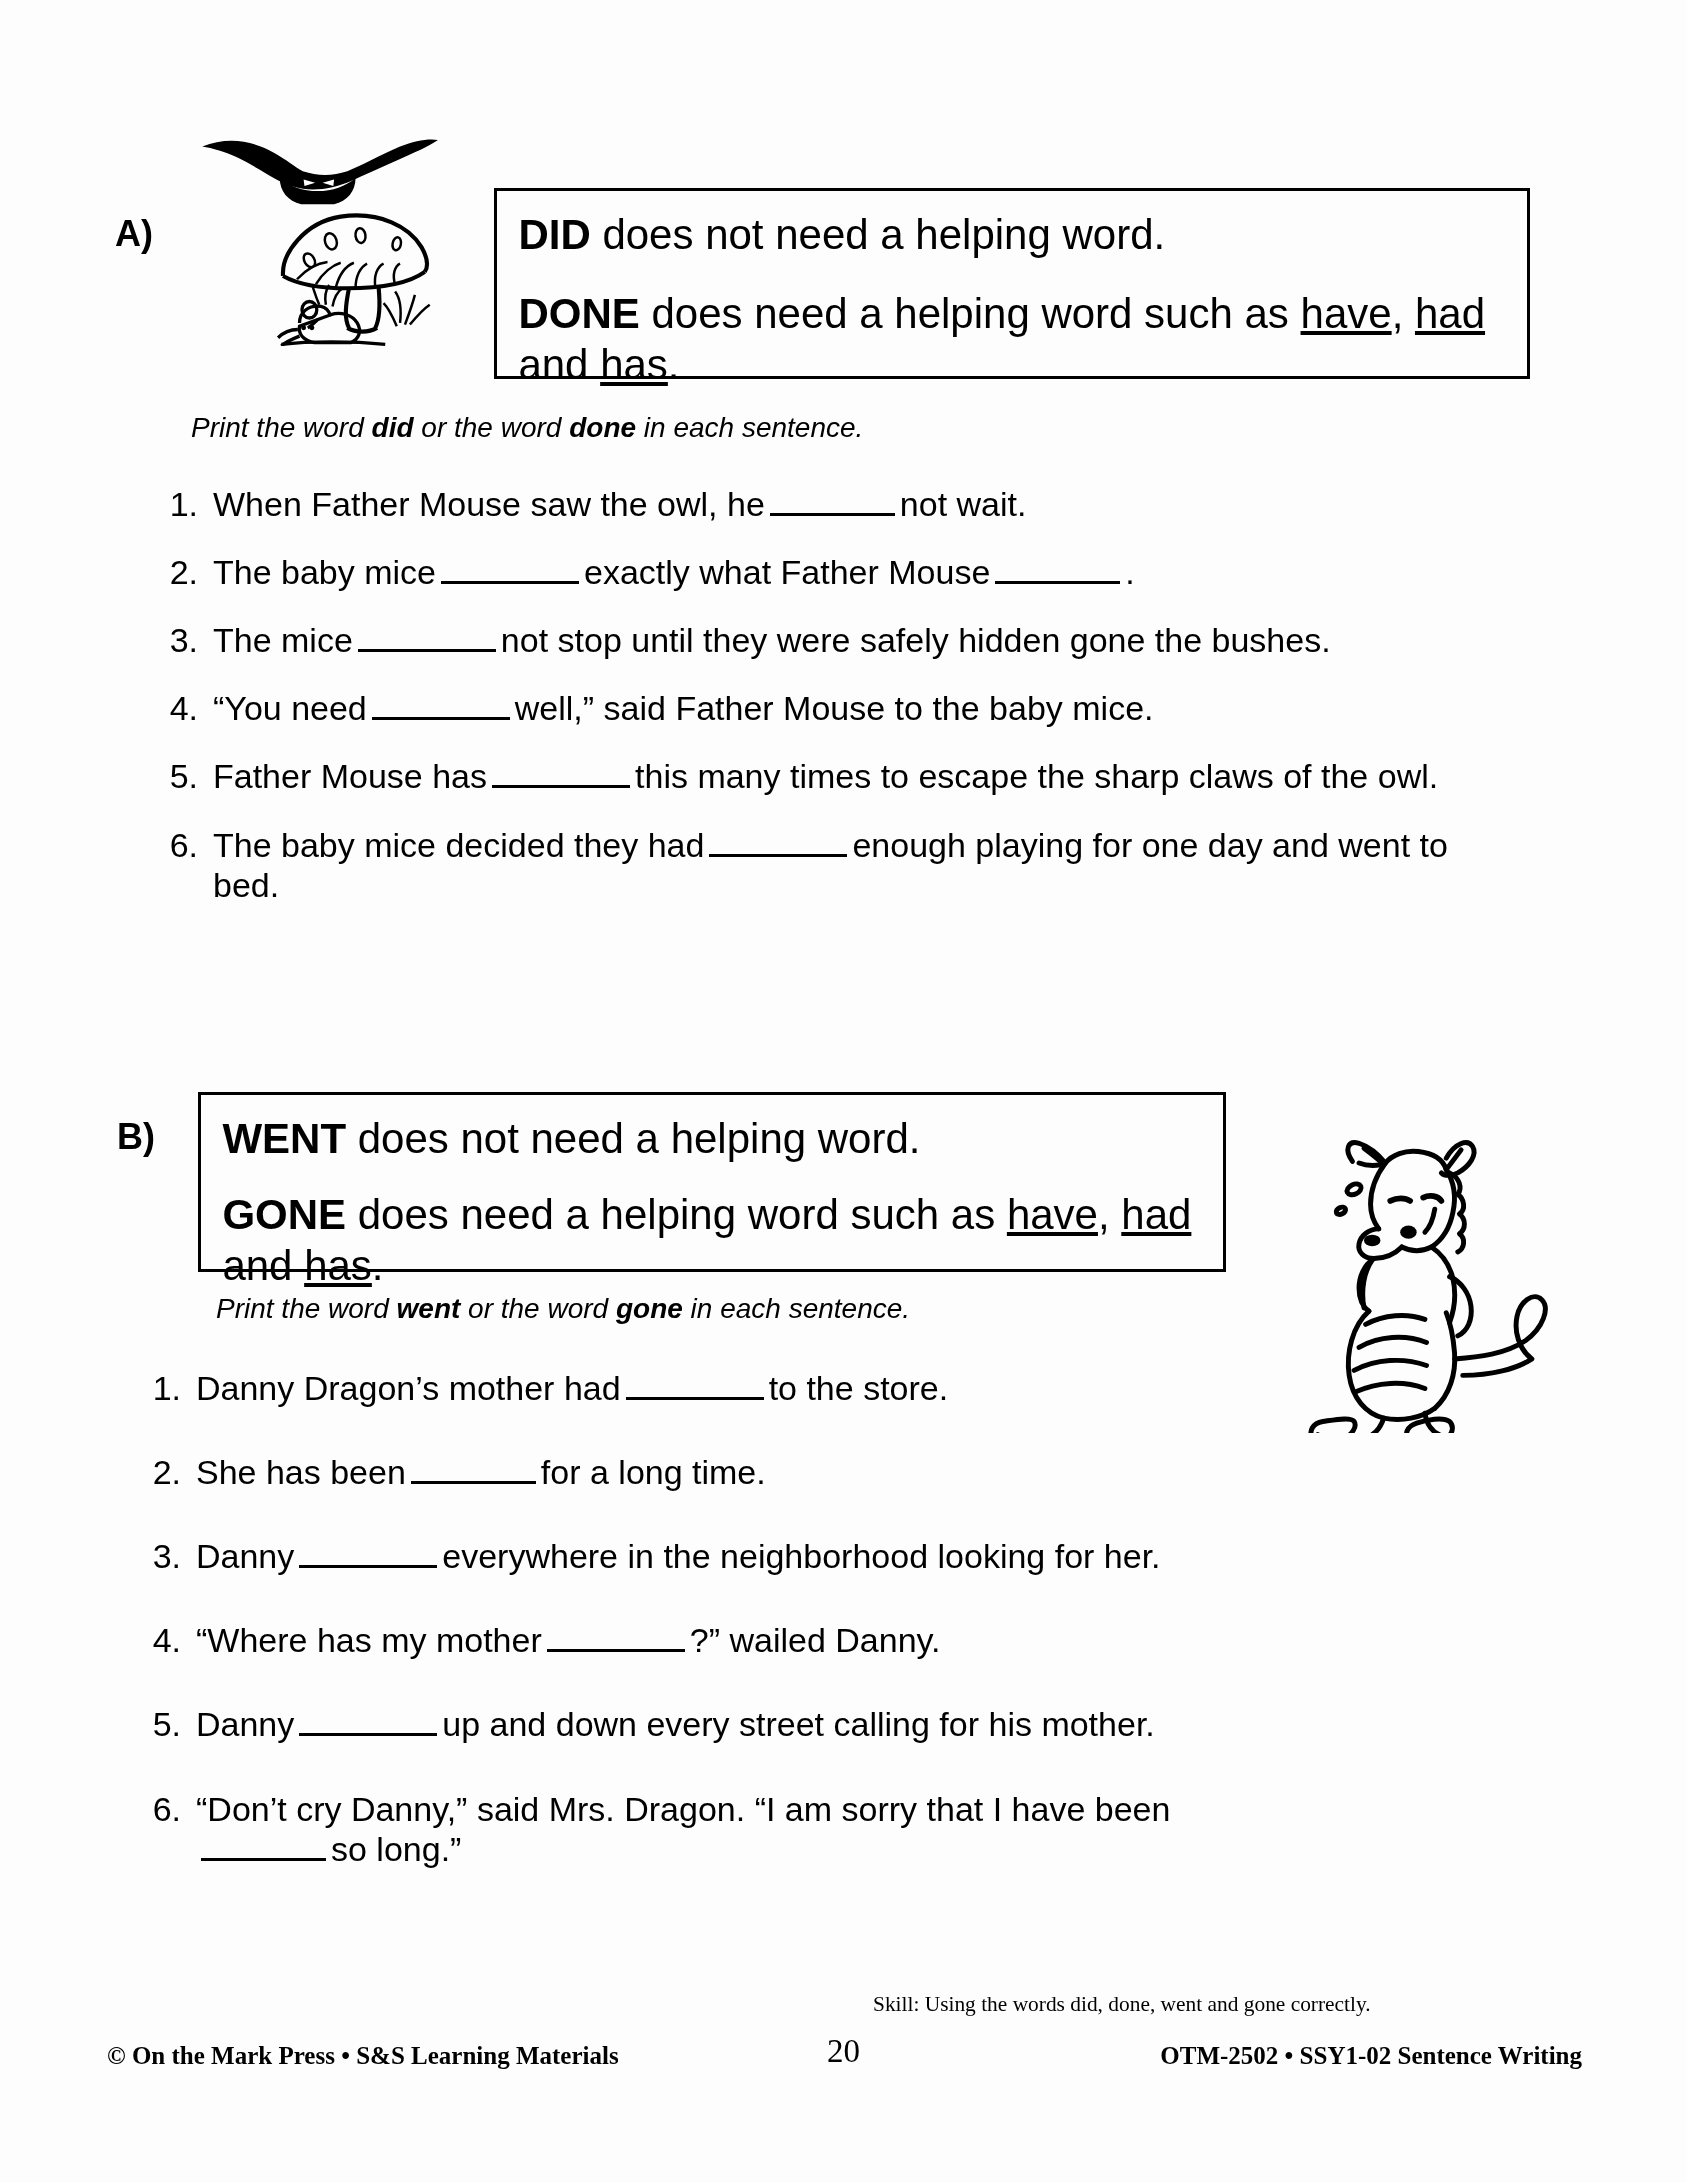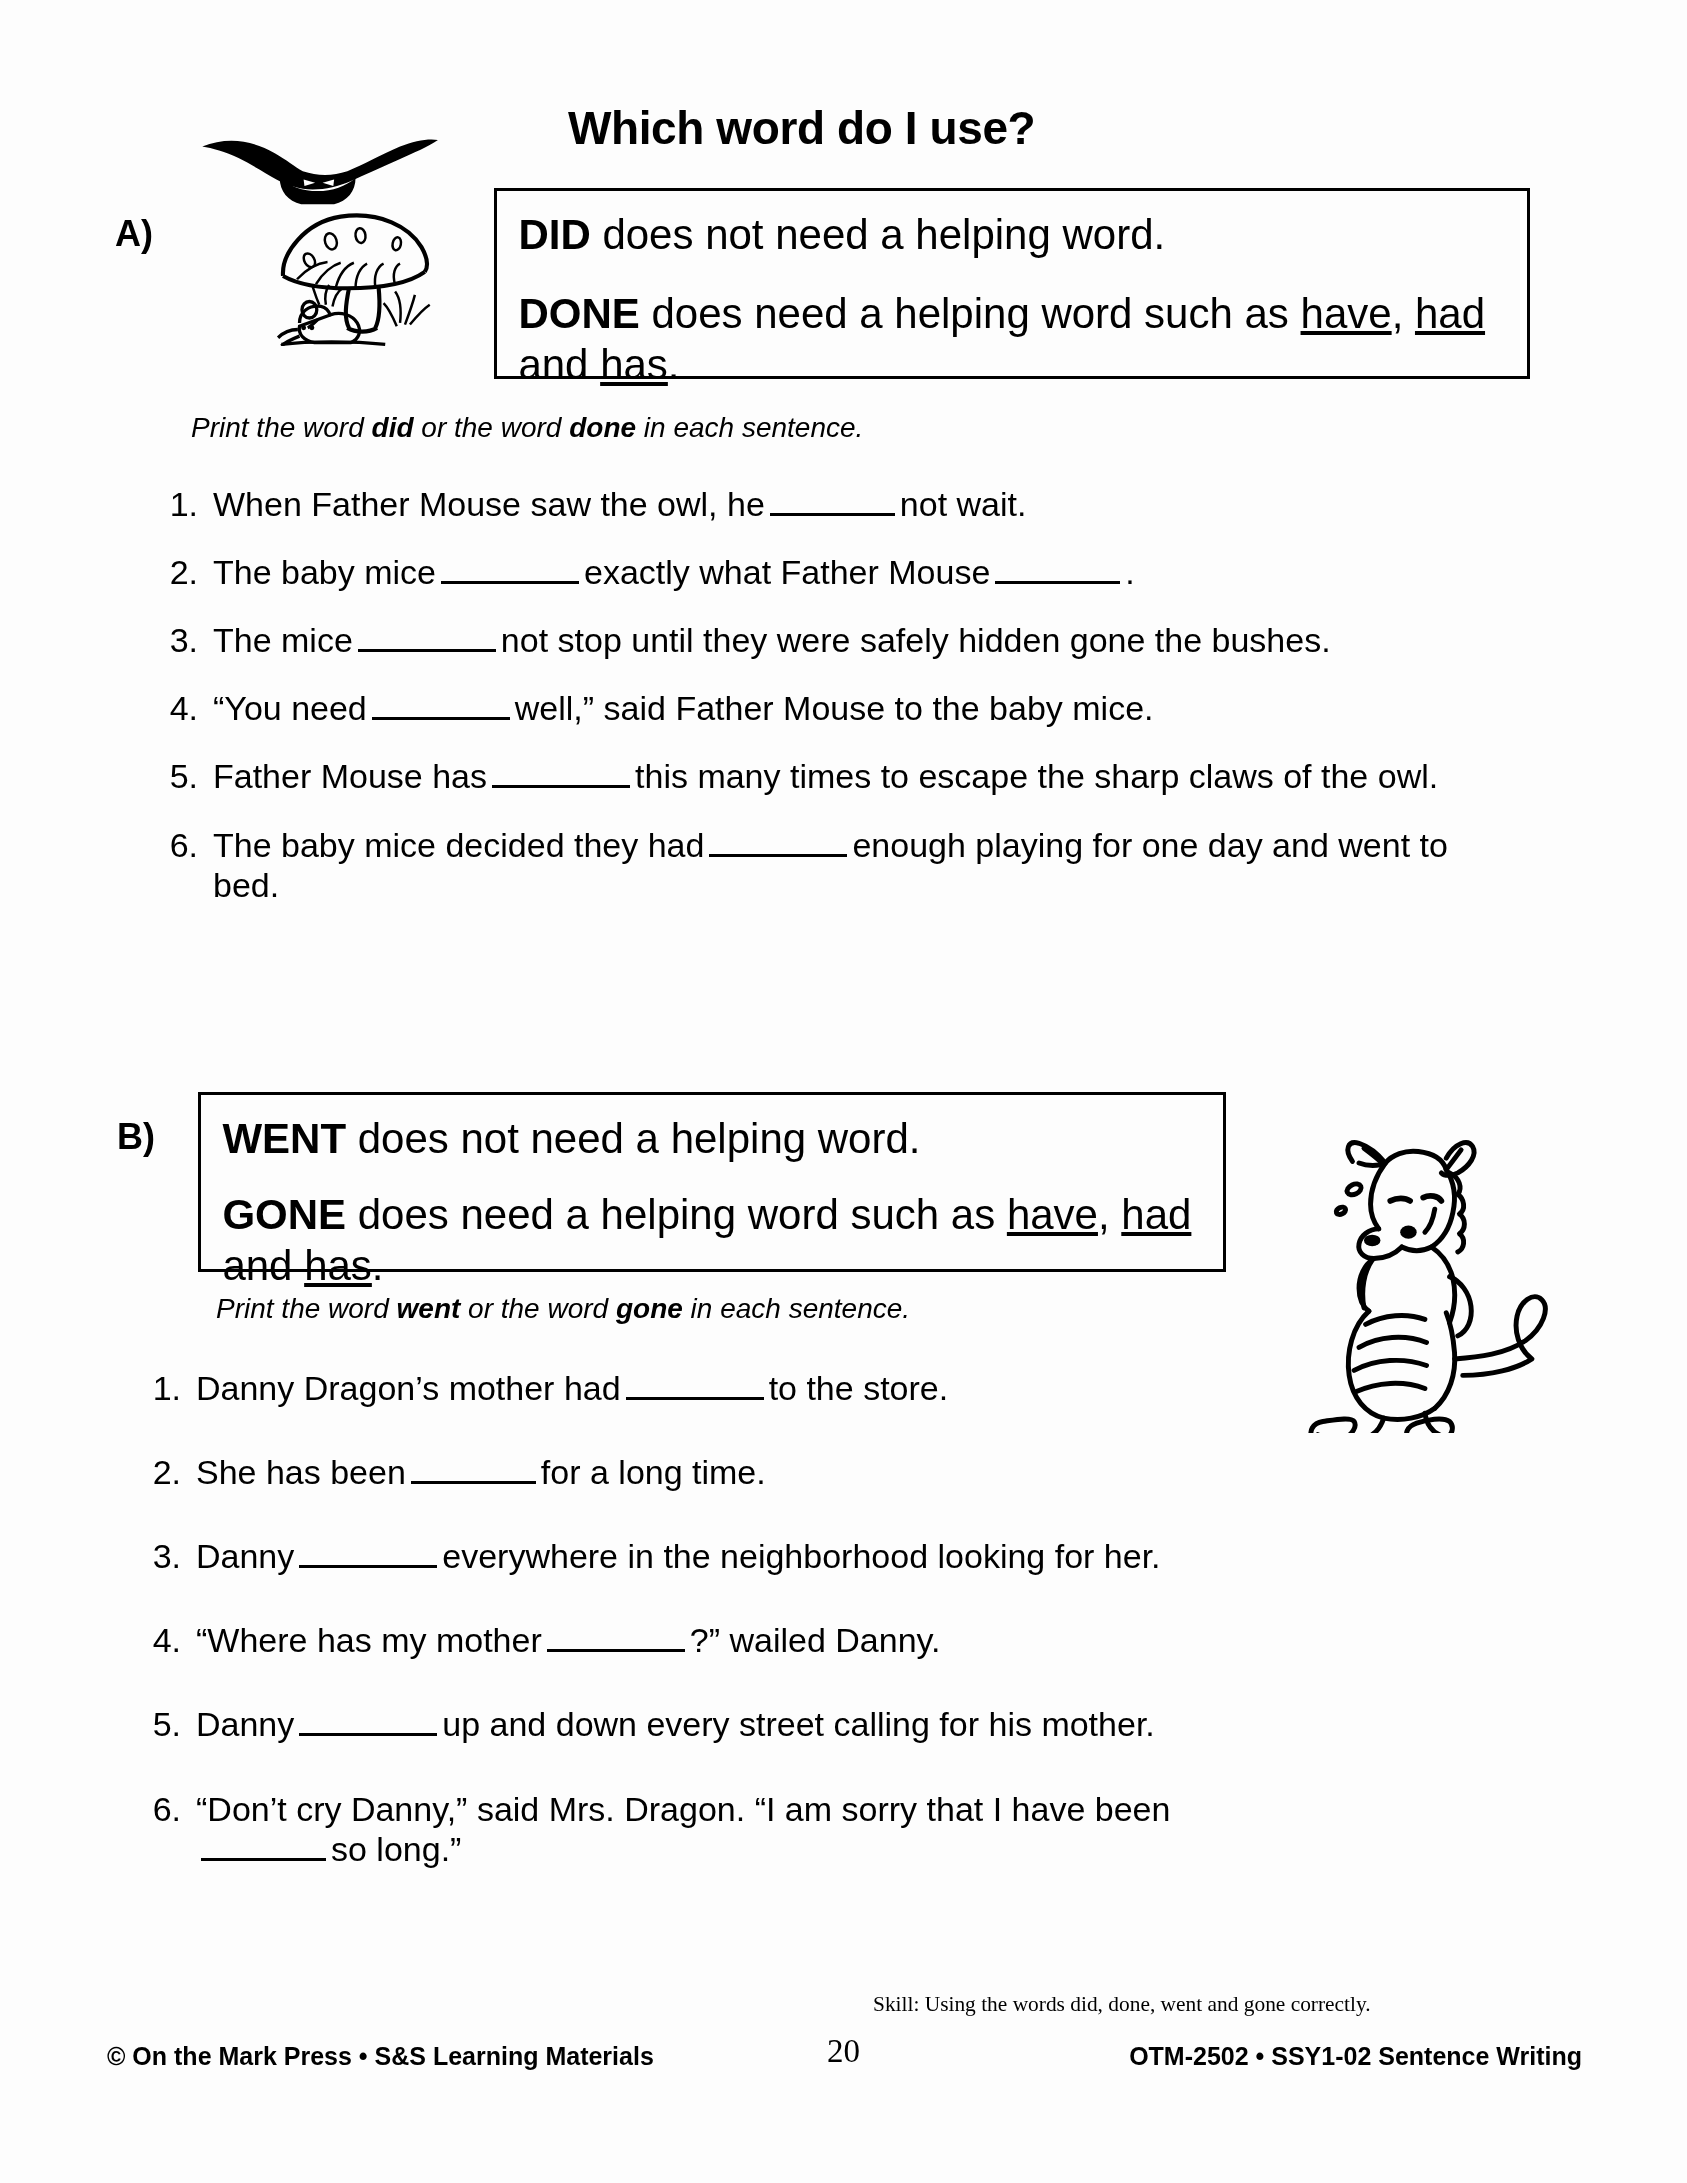--- a/index.html
+++ b/index.html
@@ -119,39 +119,38 @@
     white-space: nowrap;
   }
   .footer-row {
     position: absolute;
     left: 107px;
     top: 2042px;
     width: 1475px;
     display: flex;
     align-items: flex-start;
     justify-content: space-between;
-    font-family: Liberation Sans, sans-serif;
+    font-family: Liberation Serif, serif;
     font-size: 25px;
     font-weight: bold;
   }
   .footer-page {
     position: absolute;
     left: 0; right: 0;
     top: 2033px;
     text-align: center;
     font-family: "Liberation Serif", serif;
     font-size: 33px;
   }
 </style>
 </head>
 <body>
 
 <div class="page">
 
-  <div class="title">Which word do I use?</div>
 
   <div class="art" id="art-owl-mushroom">
     <svg viewBox="0 0 330 290" width="272" height="239" xmlns="http://www.w3.org/2000/svg">
 
       <g fill="#000">
         <path d="M10 48 C40 36 70 40 98 56 C112 64 122 72 132 78 C150 84 168 84 186 78 C206 70 226 58 250 48 C268 41 284 38 296 40 C284 48 266 56 248 64 C228 73 208 82 190 90 C176 96 160 100 144 100 C128 100 112 95 100 88 C86 80 70 70 54 62 C38 54 22 50 10 48 Z"></path>
         <path d="M104 86 C116 96 132 102 150 102 C168 102 184 96 196 86 C196 102 186 114 170 118 L130 118 C114 114 104 102 104 86 Z"></path>
       </g>
 
       <g fill="#fff">

